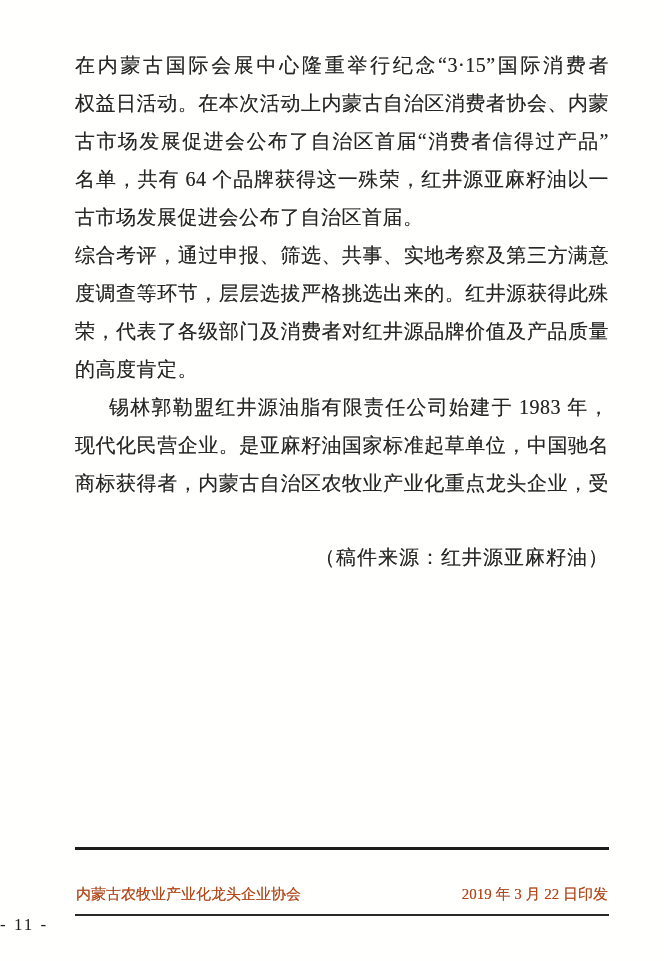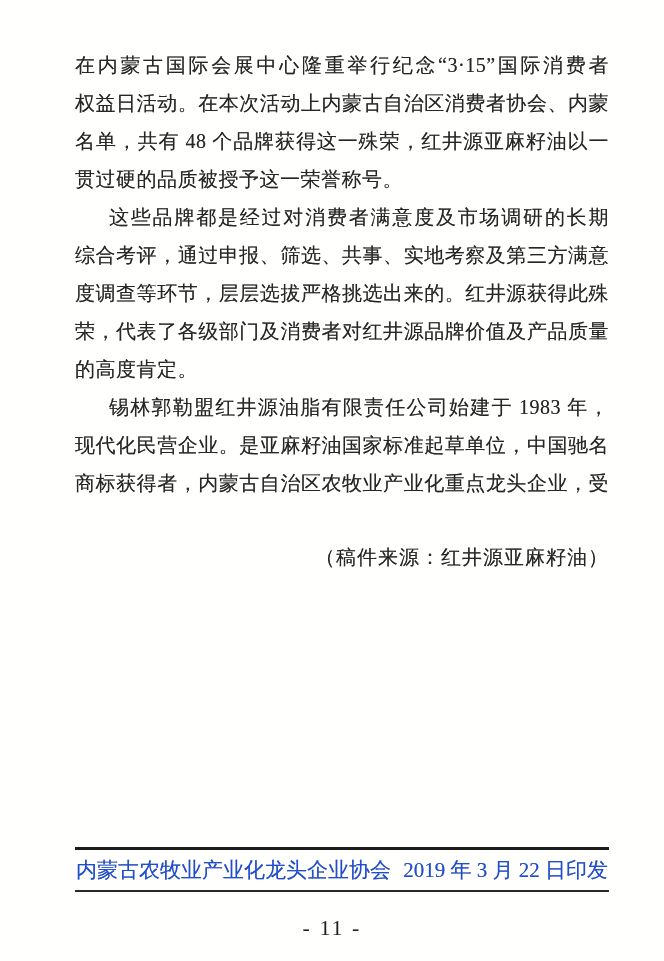--- a/index.html
+++ b/index.html
@@ -59,52 +59,53 @@
     border-top: 3px solid #1c1c1c;
   }
   .footer-row {
     display: flex;
     justify-content: space-between;
     align-items: center;
     padding: 9px 1px 9px 1px;
     border-bottom: 2px solid #2a2a2a;
   }
   .footer-issuer, .footer-date {
-    font-size: 21px;
+    font-size: 15px;
     line-height: 22px;
-    color: #1d4ed8;
+    color: #c2410c;
     text-shadow: 0 0 0.5px rgba(40,40,40,0.5);
+    margin-top: 24px;
   }
   .page-number {
     position: absolute;
     top: 915px;
     left: 0;
     width: 664px;
-    text-align: center;
-    font-size: 22px;
+    text-align: left;
+    font-size: 17px;
     letter-spacing: 2px;
     color: #1e1e1e;
   }
 </style>
 </head>
 <body>
 
 <div class="page">
 
   <div class="content">
 
     <div>
       <div class="line j">在内蒙古国际会展中心隆重举行纪念“3·15”国际消费者</div>
       <div class="line j">权益日活动。在本次活动上内蒙古自治区消费者协会、内蒙</div>
-      <div class="line j">名单，共有 48 个品牌获得这一殊荣，红井源亚麻籽油以一</div>
-      <div class="line last">贯过硬的品质被授予这一荣誉称号。</div>
+      <div class="line j">古市场发展促进会公布了自治区首届“消费者信得过产品”</div>
+      <div class="line j">名单，共有 64 个品牌获得这一殊荣，红井源亚麻籽油以一</div>
+      <div class="line last">古市场发展促进会公布了自治区首届。</div>
     </div>
 
     <div>
-      <div class="line j ind">这些品牌都是经过对消费者满意度及市场调研的长期</div>
       <div class="line j">综合考评，通过申报、筛选、共事、实地考察及第三方满意</div>
       <div class="line j">度调查等环节，层层选拔严格挑选出来的。红井源获得此殊</div>
       <div class="line j">荣，代表了各级部门及消费者对红井源品牌价值及产品质量</div>
       <div class="line last">的高度肯定。</div>
     </div>
 
     <div>
       <div class="line j ind">锡林郭勒盟红井源油脂有限责任公司始建于 1983 年，</div>
       <div class="line j">现代化民营企业。是亚麻籽油国家标准起草单位，中国驰名</div>
       <div class="line j">商标获得者，内蒙古自治区农牧业产业化重点龙头企业，受</div>

